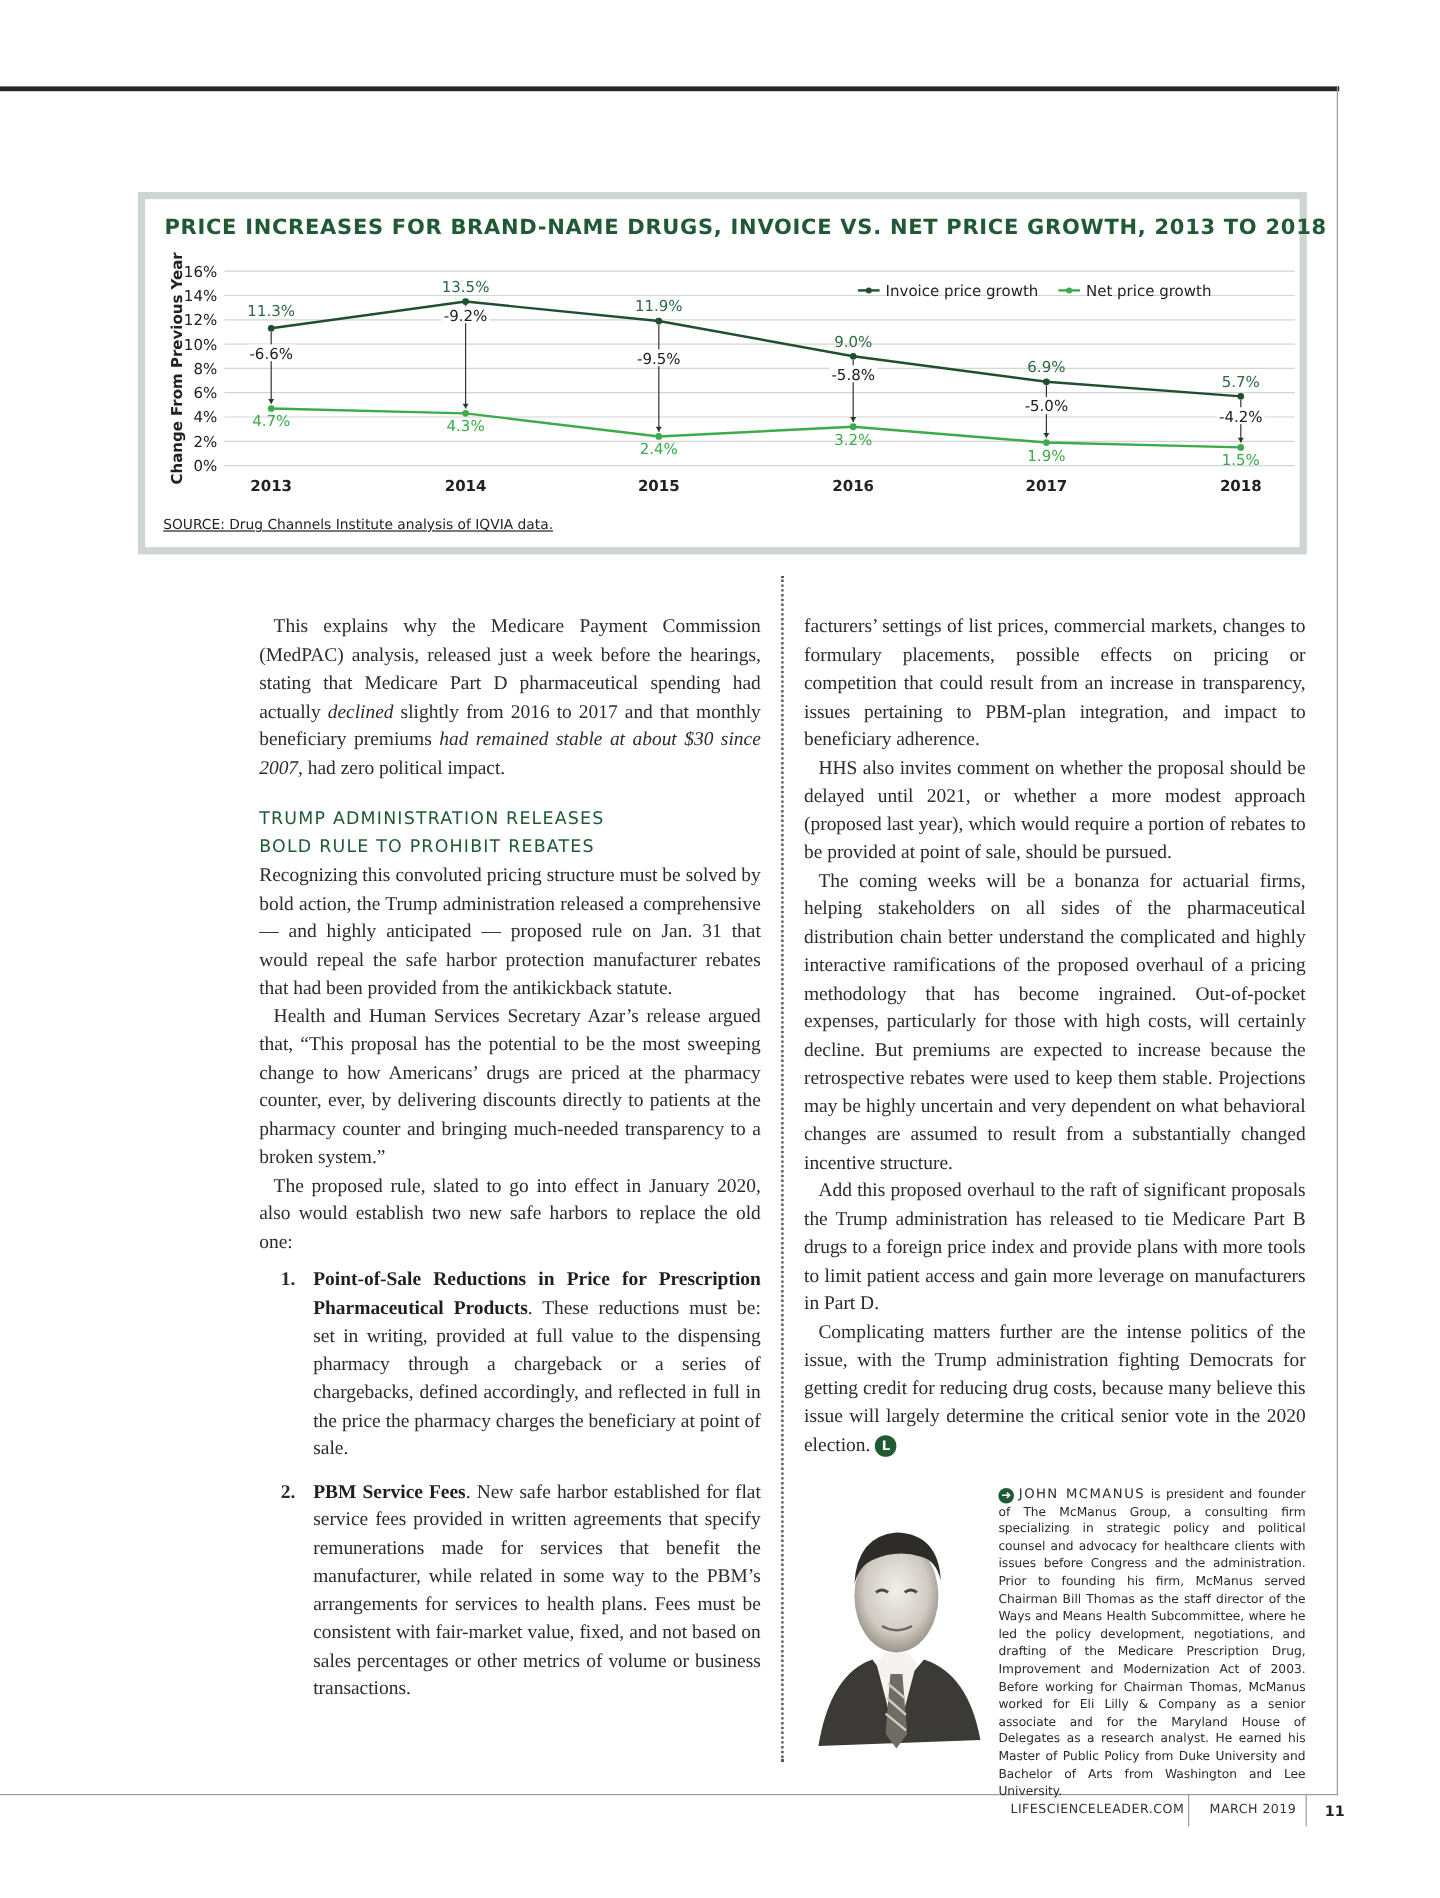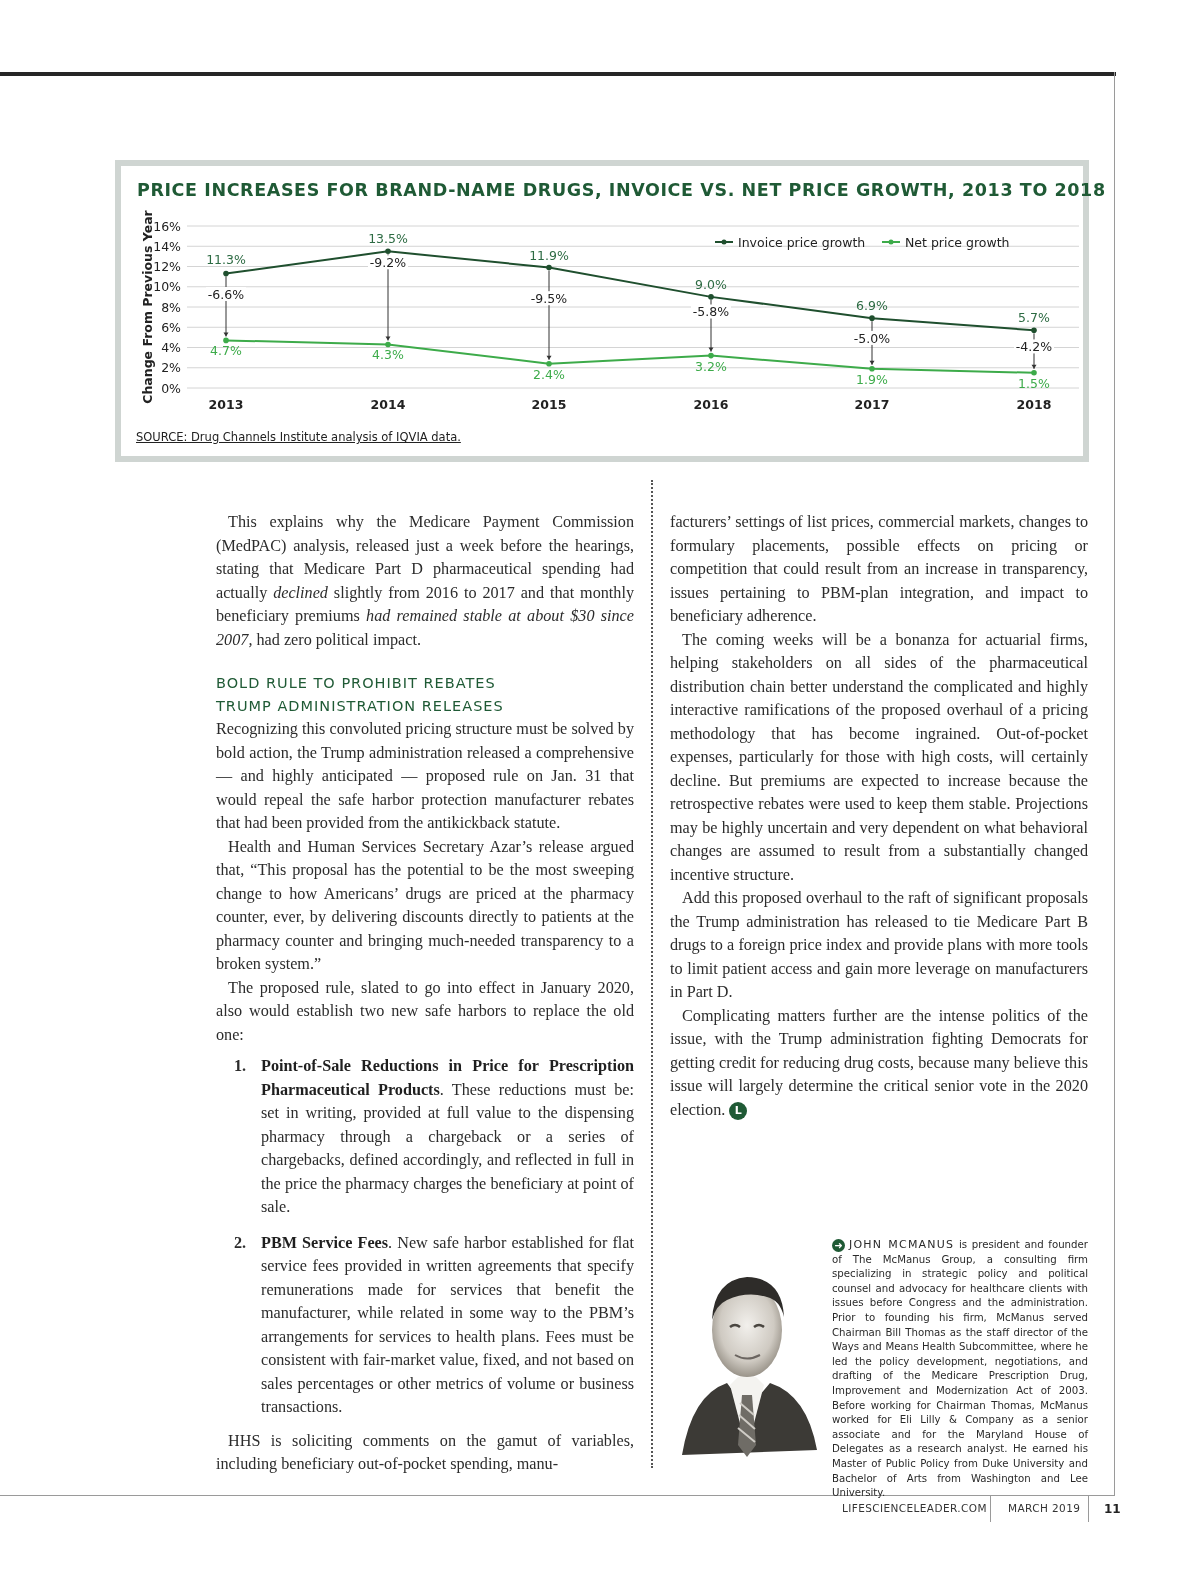--- a/index.html
+++ b/index.html
@@ -136,42 +136,42 @@
         <text x="784" y="80.5" font-family="DejaVu Sans, sans-serif" font-size="12.5" fill="#222">Net price growth</text>
       </svg>
     <div class="chart-title">PRICE INCREASES FOR BRAND-NAME DRUGS, INVOICE VS. NET PRICE GROWTH, 2013 TO 2018</div>
     <div class="chart-source">SOURCE: Drug Channels Institute analysis of IQVIA data.</div>
   </div>
 </div>
 
 <div class="col col-left">
   <p><span>This explains why the Medicare Payment Commission (MedPAC) analysis, released just a week before the hearings, stating that Medicare Part D pharmaceutical spending had actually </span><i>declined</i><span> slightly from 2016 to 2017 and that monthly beneficiary premiums </span><i>had remained stable at about $30 since 2007,</i><span> had zero political impact.</span></p>
   <div class="subhead">
+    <div>TRUMP ADMINISTRATION RELEASES</div>
     <div>BOLD RULE TO PROHIBIT REBATES</div>
-    <div>TRUMP ADMINISTRATION RELEASES</div>
   </div>
   <p class="noindent">Recognizing this convoluted pricing structure must be solved by bold action, the Trump administration released a comprehensive — and highly anticipated — proposed rule on Jan. 31 that would repeal the safe harbor protection manufacturer rebates that had been provided from the antikickback statute.</p>
   <p>Health and Human Services Secretary Azar’s release argued that, “This proposal has the potential to be the most sweeping change to how Americans’ drugs are priced at the pharmacy counter, ever, by delivering discounts directly to patients at the pharmacy counter and bringing much-needed transparency to a broken system.”</p>
   <p>The proposed rule, slated to go into effect in January 2020, also would establish two new safe harbors to replace the old one:</p>
   <div class="list-item">
     <span class="num">1.</span>
     <b>Point-of-Sale Reductions in Price for Prescription Pharmaceutical Products</b><span>. These reductions must be: set in writing, provided at full value to the dispensing pharmacy through a chargeback or a series of chargebacks, defined accordingly, and reflected in full in the price the pharmacy charges the beneficiary at point of sale.</span>
   </div>
   <div class="list-item" style="margin-top:12px">
     <span class="num">2.</span>
     <b>PBM Service Fees</b><span>. New safe harbor established for flat service fees provided in written agreements that specify remunerations made for services that benefit the manufacturer, while related in some way to the PBM’s arrangements for services to health plans. Fees must be consistent with fair-market value, fixed, and not based on sales percentages or other metrics of volume or business transactions.</span>
   </div>
   <div class="gap"></div>
-  <p>HHS is soliciting comments on the gamut of variables, including beneficiary out-of-pocket spending, manu-</p>
 </div>
 
 <div class="divider"></div>
 
 <div class="col col-right">
   <p class="noindent">facturers’ settings of list prices, commercial markets, changes to formulary placements, possible effects on pricing or competition that could result from an increase in transparency, issues pertaining to PBM-plan integration, and impact to beneficiary adherence.</p>
+  <p>HHS also invites comment on whether the proposal should be delayed until 2021, or whether a more modest approach (proposed last year), which would require a portion of rebates to be provided at point of sale, should be pursued.</p>
   <p>The coming weeks will be a bonanza for actuarial firms, helping stakeholders on all sides of the pharmaceutical distribution chain better understand the complicated and highly interactive ramifications of the proposed overhaul of a pricing methodology that has become ingrained. Out-of-pocket expenses, particularly for those with high costs, will certainly decline. But premiums are expected to increase because the retrospective rebates were used to keep them stable. Projections may be highly uncertain and very dependent on what behavioral changes are assumed to result from a substantially changed incentive structure.</p>
   <p>Add this proposed overhaul to the raft of significant proposals the Trump administration has released to tie Medicare Part B drugs to a foreign price index and provide plans with more tools to limit patient access and gain more leverage on manufacturers in Part D.</p>
   <p><span>Complicating matters further are the intense politics of the issue, with the Trump administration fighting Democrats for getting credit for reducing drug costs, because many believe this issue will largely determine the critical senior vote in the 2020 election.</span><span class="end-mark">L</span></p>
 </div>
 
 <svg class="portrait" viewBox="0 0 150 215">
   <defs>
     <radialGradient id="face" cx="50%" cy="45%" r="55%">
       <stop offset="0%" stop-color="#f2f0ec"></stop>
       <stop offset="70%" stop-color="#cfcac2"></stop>

